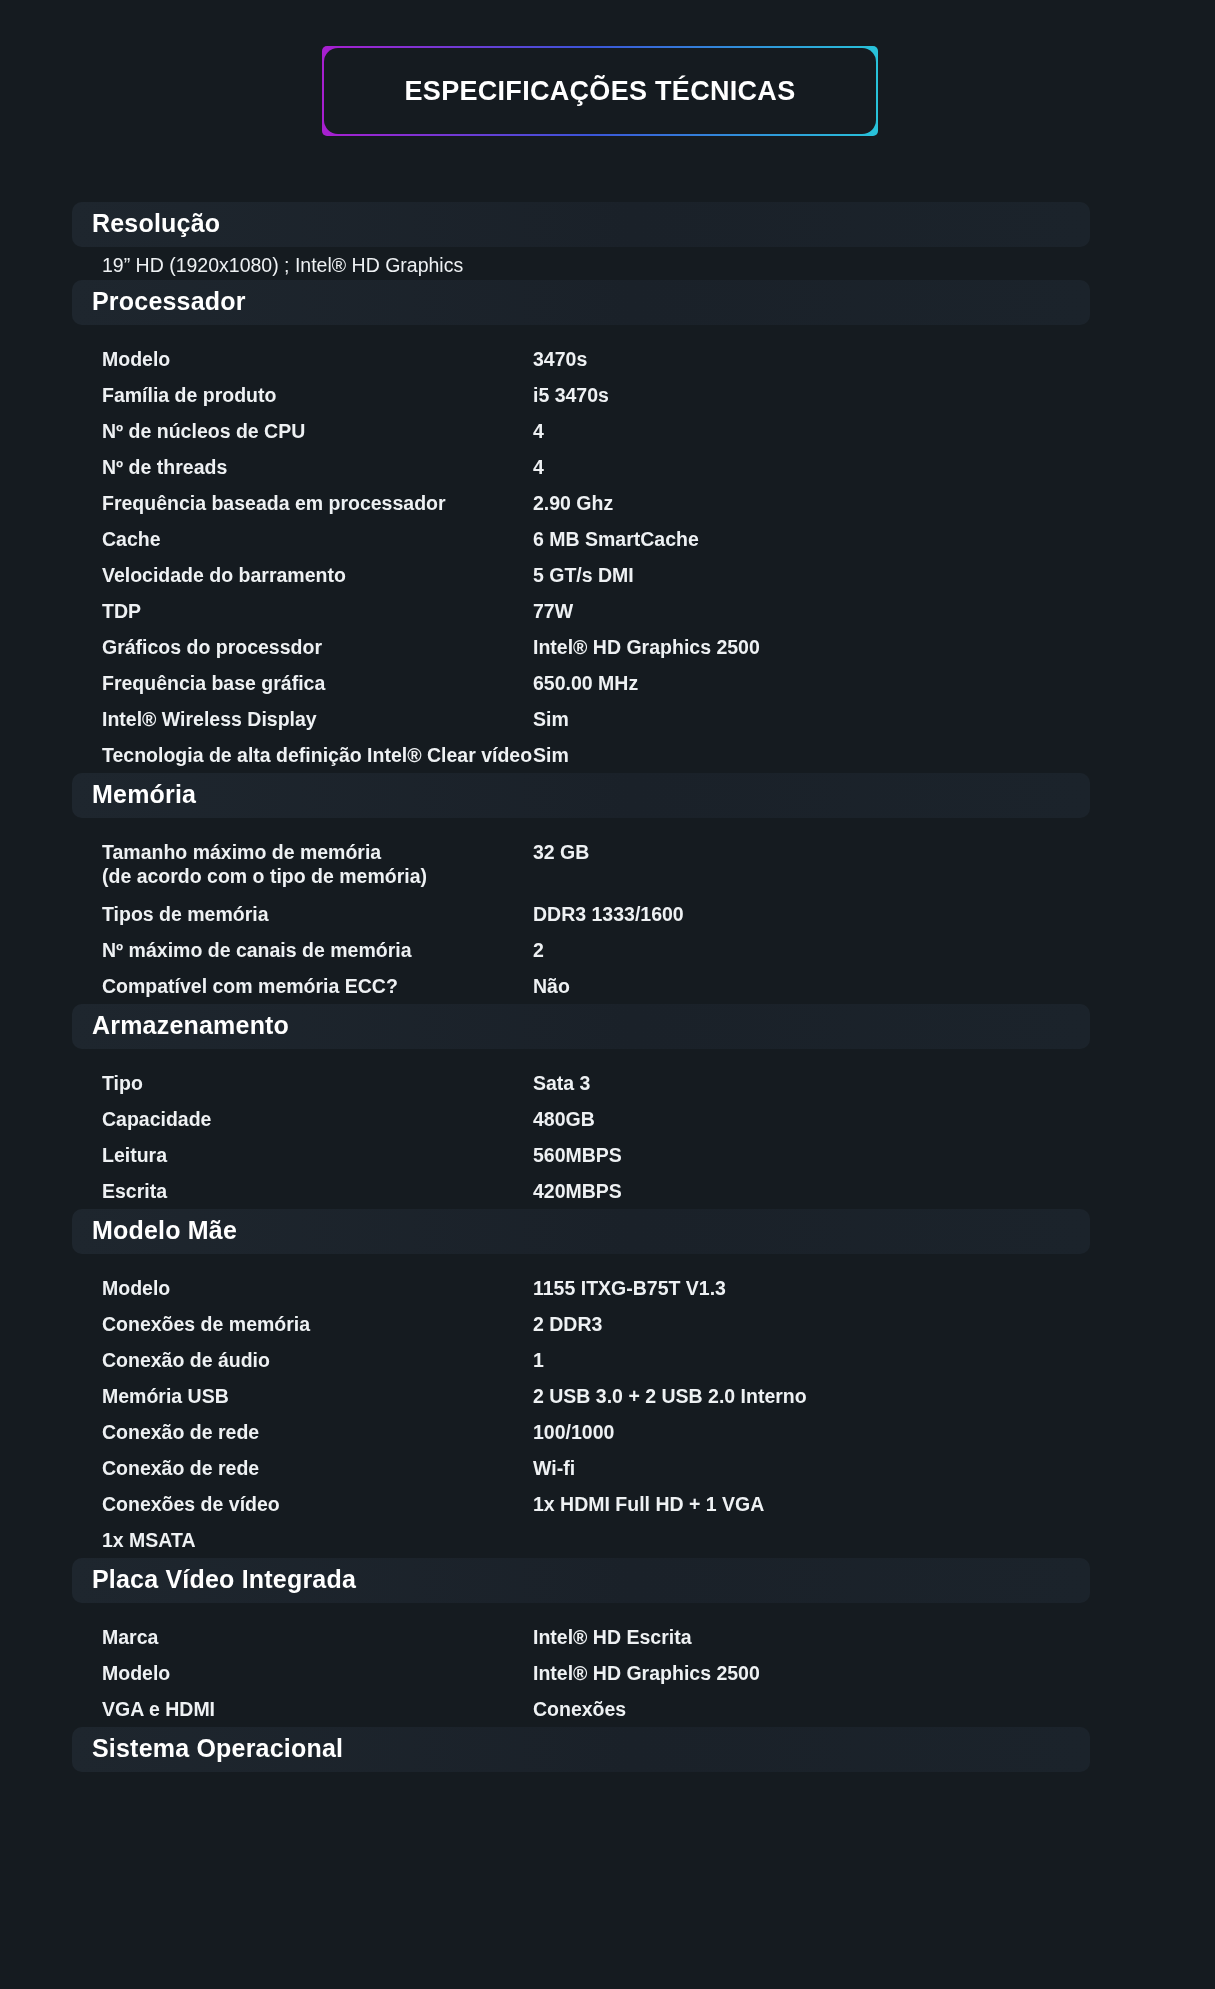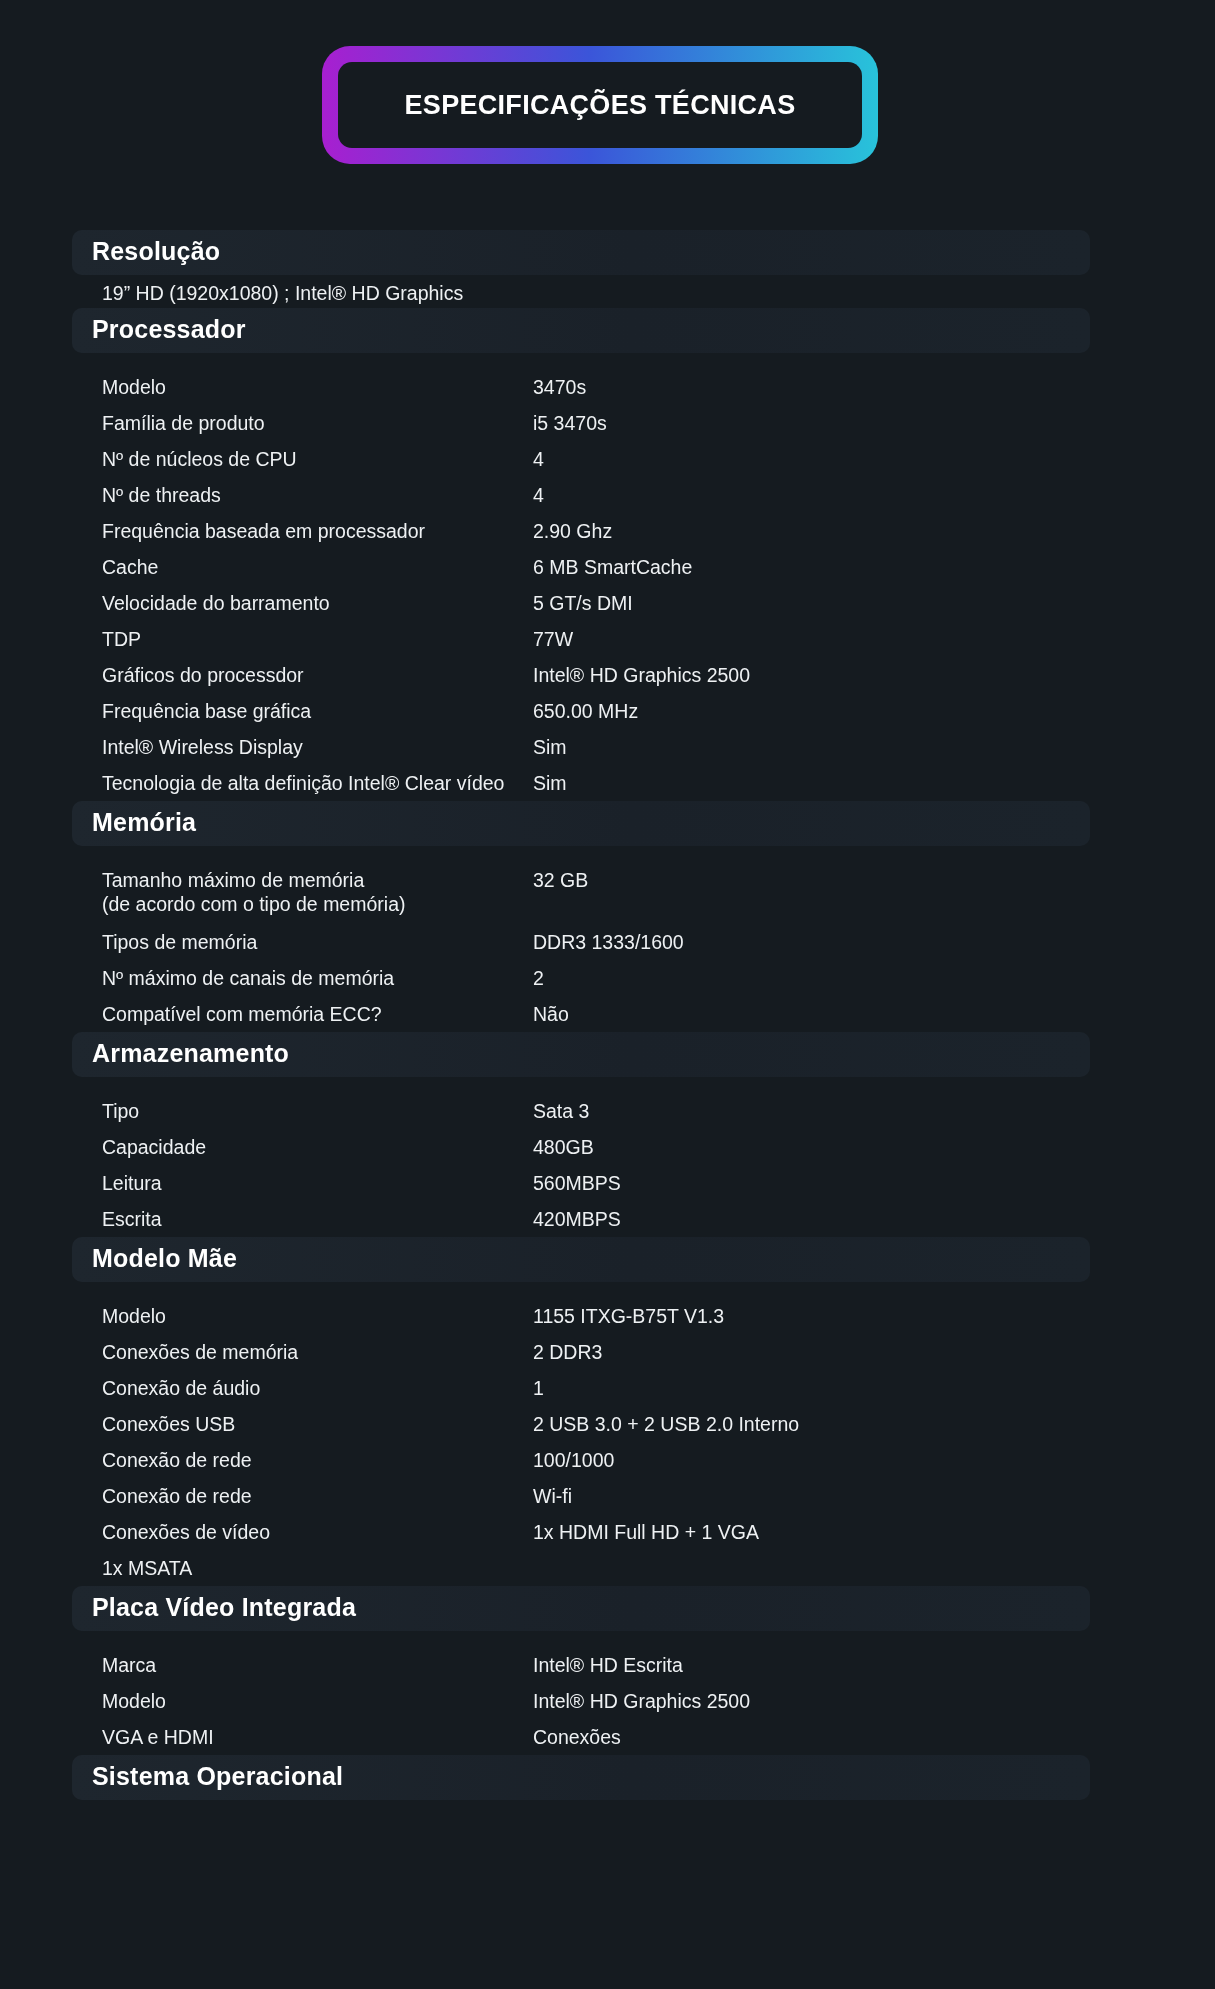--- a/index.html
+++ b/index.html
@@ -12,22 +12,22 @@
     position:relative;
     width:1215px; height:1989px;
     margin:0 auto;
     background:#151b20;
     overflow:hidden;
   }
   
   .title-wrap {
     width:556px;
     margin:46px auto 0 322px;
-    padding:16px;
-    border-radius:28px;
+    padding:2px;
+    border-radius:5px;
     background:linear-gradient(90deg,#a81fd0 0%,#3b55d9 48%,#28c3da 100%);
   }
   .title-inner {
     background:#151b20;
     border-radius:14px;
     padding:28px 8px 27px;
     text-align:center;
   }
   .title-text {
     font-size:27px;
@@ -50,21 +50,21 @@
     font-weight:800;
     letter-spacing:.2px;
     color:#ffffff;
   }
   .section-text {
     margin:3px 0 0 30px;
     font-size:19.5px;
     line-height:30px;
     color:#eef1f3;
   }
-  .rows { margin:16px 0 0 30px; }
+  .rows { margin:16px 0 0 30px;font-weight:bold; }
   .row {
     display:grid;
     grid-template-columns:431px 1fr;
     align-items:start;
     font-size:19.5px;
     line-height:36px;
     color:#eef1f3;
   }
   .row .line2 {
     display:block;
@@ -197,21 +197,21 @@
         </div>
         <div class="row">
           <span>Conexões de memória</span>
           <span>2 DDR3</span>
         </div>
         <div class="row">
           <span>Conexão de áudio</span>
           <span>1</span>
         </div>
         <div class="row">
-          <span>Conexões USB</span>
+          <span>Memória USB</span>
           <span>2 USB 3.0 + 2 USB 2.0 Interno</span>
         </div>
         <div class="row">
           <span>Conexão de rede</span>
           <span>100/1000</span>
         </div>
         <div class="row">
           <span>Conexão de rede</span>
           <span>Wi-fi</span>
         </div>

